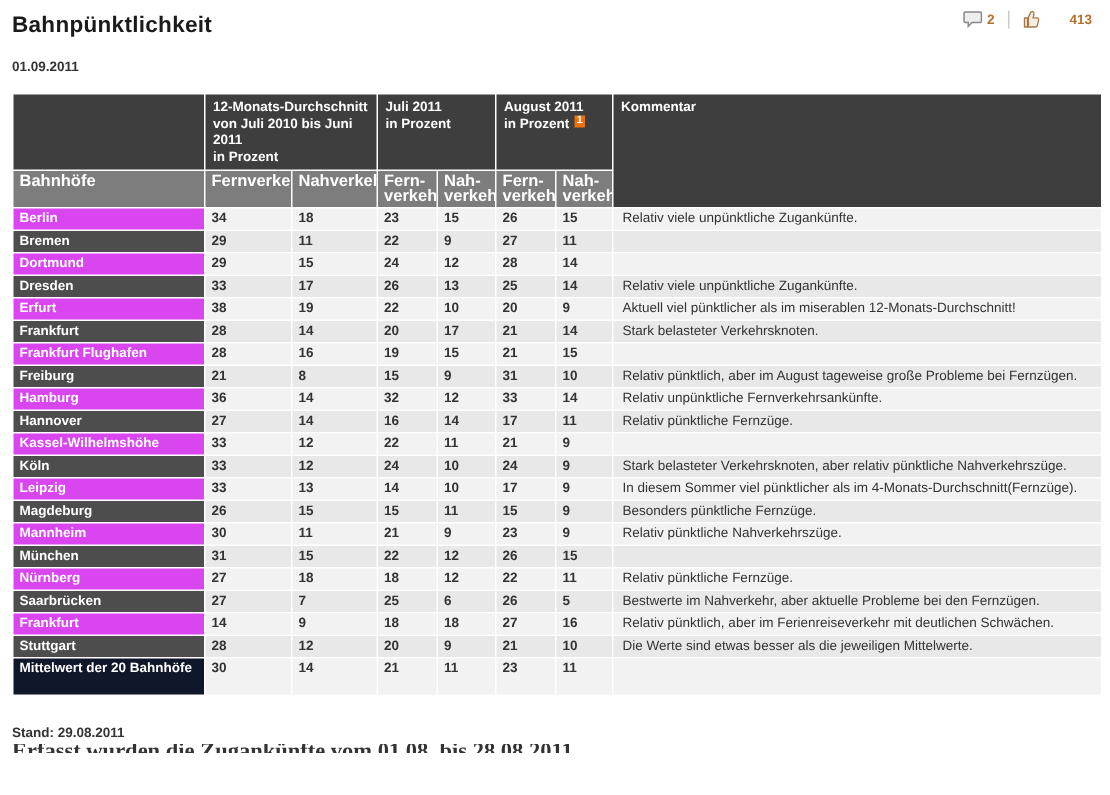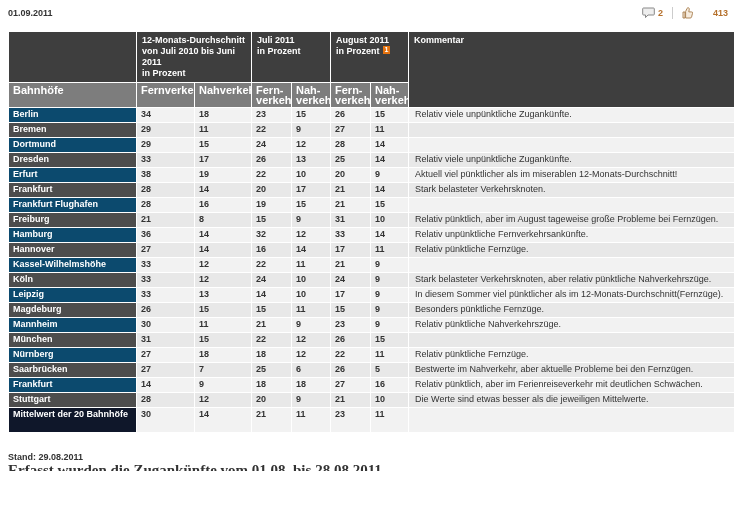--- a/index.html
+++ b/index.html
@@ -47,21 +47,21 @@
     font-size:11px; line-height:10px; text-align:left;
     padding:2px 4px; height:24px;
   }
   .kommentar-head { height:auto; }
 
   tbody td { font-size:9px; line-height:11px; padding:1px 4px 2px 4px; }
   tbody .label { color:#fff; font-weight:bold; }
   tbody .num { font-weight:bold; color:#333; }
   tbody .comment { color:#333; padding-left:6px; }
 
-  tr.odd  .label { background:#0c4a6e; }
+  tr.odd  .label { background:#d946ef; }
   tr.even .label { background:#4d4d4d; }
   tr.odd  .num, tr.odd  .comment { background:#f2f2f2; }
   tr.even .num, tr.even .comment { background:#e8e8e8; }
   tr.total .label { background:#0f172a; }
   tr.total .num, tr.total .comment { background:#f2f2f2; }
   tr.total td { padding-bottom:12px; }
 
   
   .stand { font-size:9px; font-weight:bold; color:#333; margin:19px 0 0 0; }
   .clipped { height:6px; overflow:hidden; margin-top:3px; }
@@ -85,20 +85,21 @@
     <span style="display:flex;align-items:center;gap:20px;">
       <span>
         <svg width="11" height="13" viewBox="0 0 11 13">
           <path d="M1 6 h2 v6 h-2 z M3.6 12 h4.6 a1.4 1.4 0 0 0 1.4-1.1 l.9-3.6 a1.1 1.1 0 0 0 -1.1-1.4 h-2.6 l.5-2.8 a1.2 1.2 0 0 0 -2.2-.8 l-1.5 3.2 z" fill="#f6ecdf" stroke="#a57a49" stroke-width=".9"></path>
         </svg>
       </span>
       <span class="count">413</span>
     </span>
   </div>
 
+  <h1 class="title">Bahnpünktlichkeit</h1>
   <div class="date">01.09.2011</div>
 
   <table>
     <colgroup>
       <col style="width:127px">
         <col style="width:57px">
         <col style="width:56px">
       <col style="width:39px">
         <col style="width:38px">
         <col style="width:39px">
@@ -254,21 +255,21 @@
           <td class="comment">Stark belasteter Verkehrsknoten, aber relativ pünktliche Nahverkehrszüge.</td>
         </tr>
         <tr class="odd">
           <td class="label">Leipzig</td>
           <td class="num">33</td>
           <td class="num">13</td>
           <td class="num">14</td>
           <td class="num">10</td>
           <td class="num">17</td>
           <td class="num">9</td>
-          <td class="comment">In diesem Sommer viel pünktlicher als im 12-Monats-Durchschnitt(Fernzüge).</td>
+          <td class="comment">In diesem Sommer viel pünktlicher als im 4-Monats-Durchschnitt(Fernzüge).</td>
         </tr>
         <tr class="even">
           <td class="label">Magdeburg</td>
           <td class="num">26</td>
           <td class="num">15</td>
           <td class="num">15</td>
           <td class="num">11</td>
           <td class="num">15</td>
           <td class="num">9</td>
           <td class="comment">Besonders pünktliche Fernzüge.</td>

